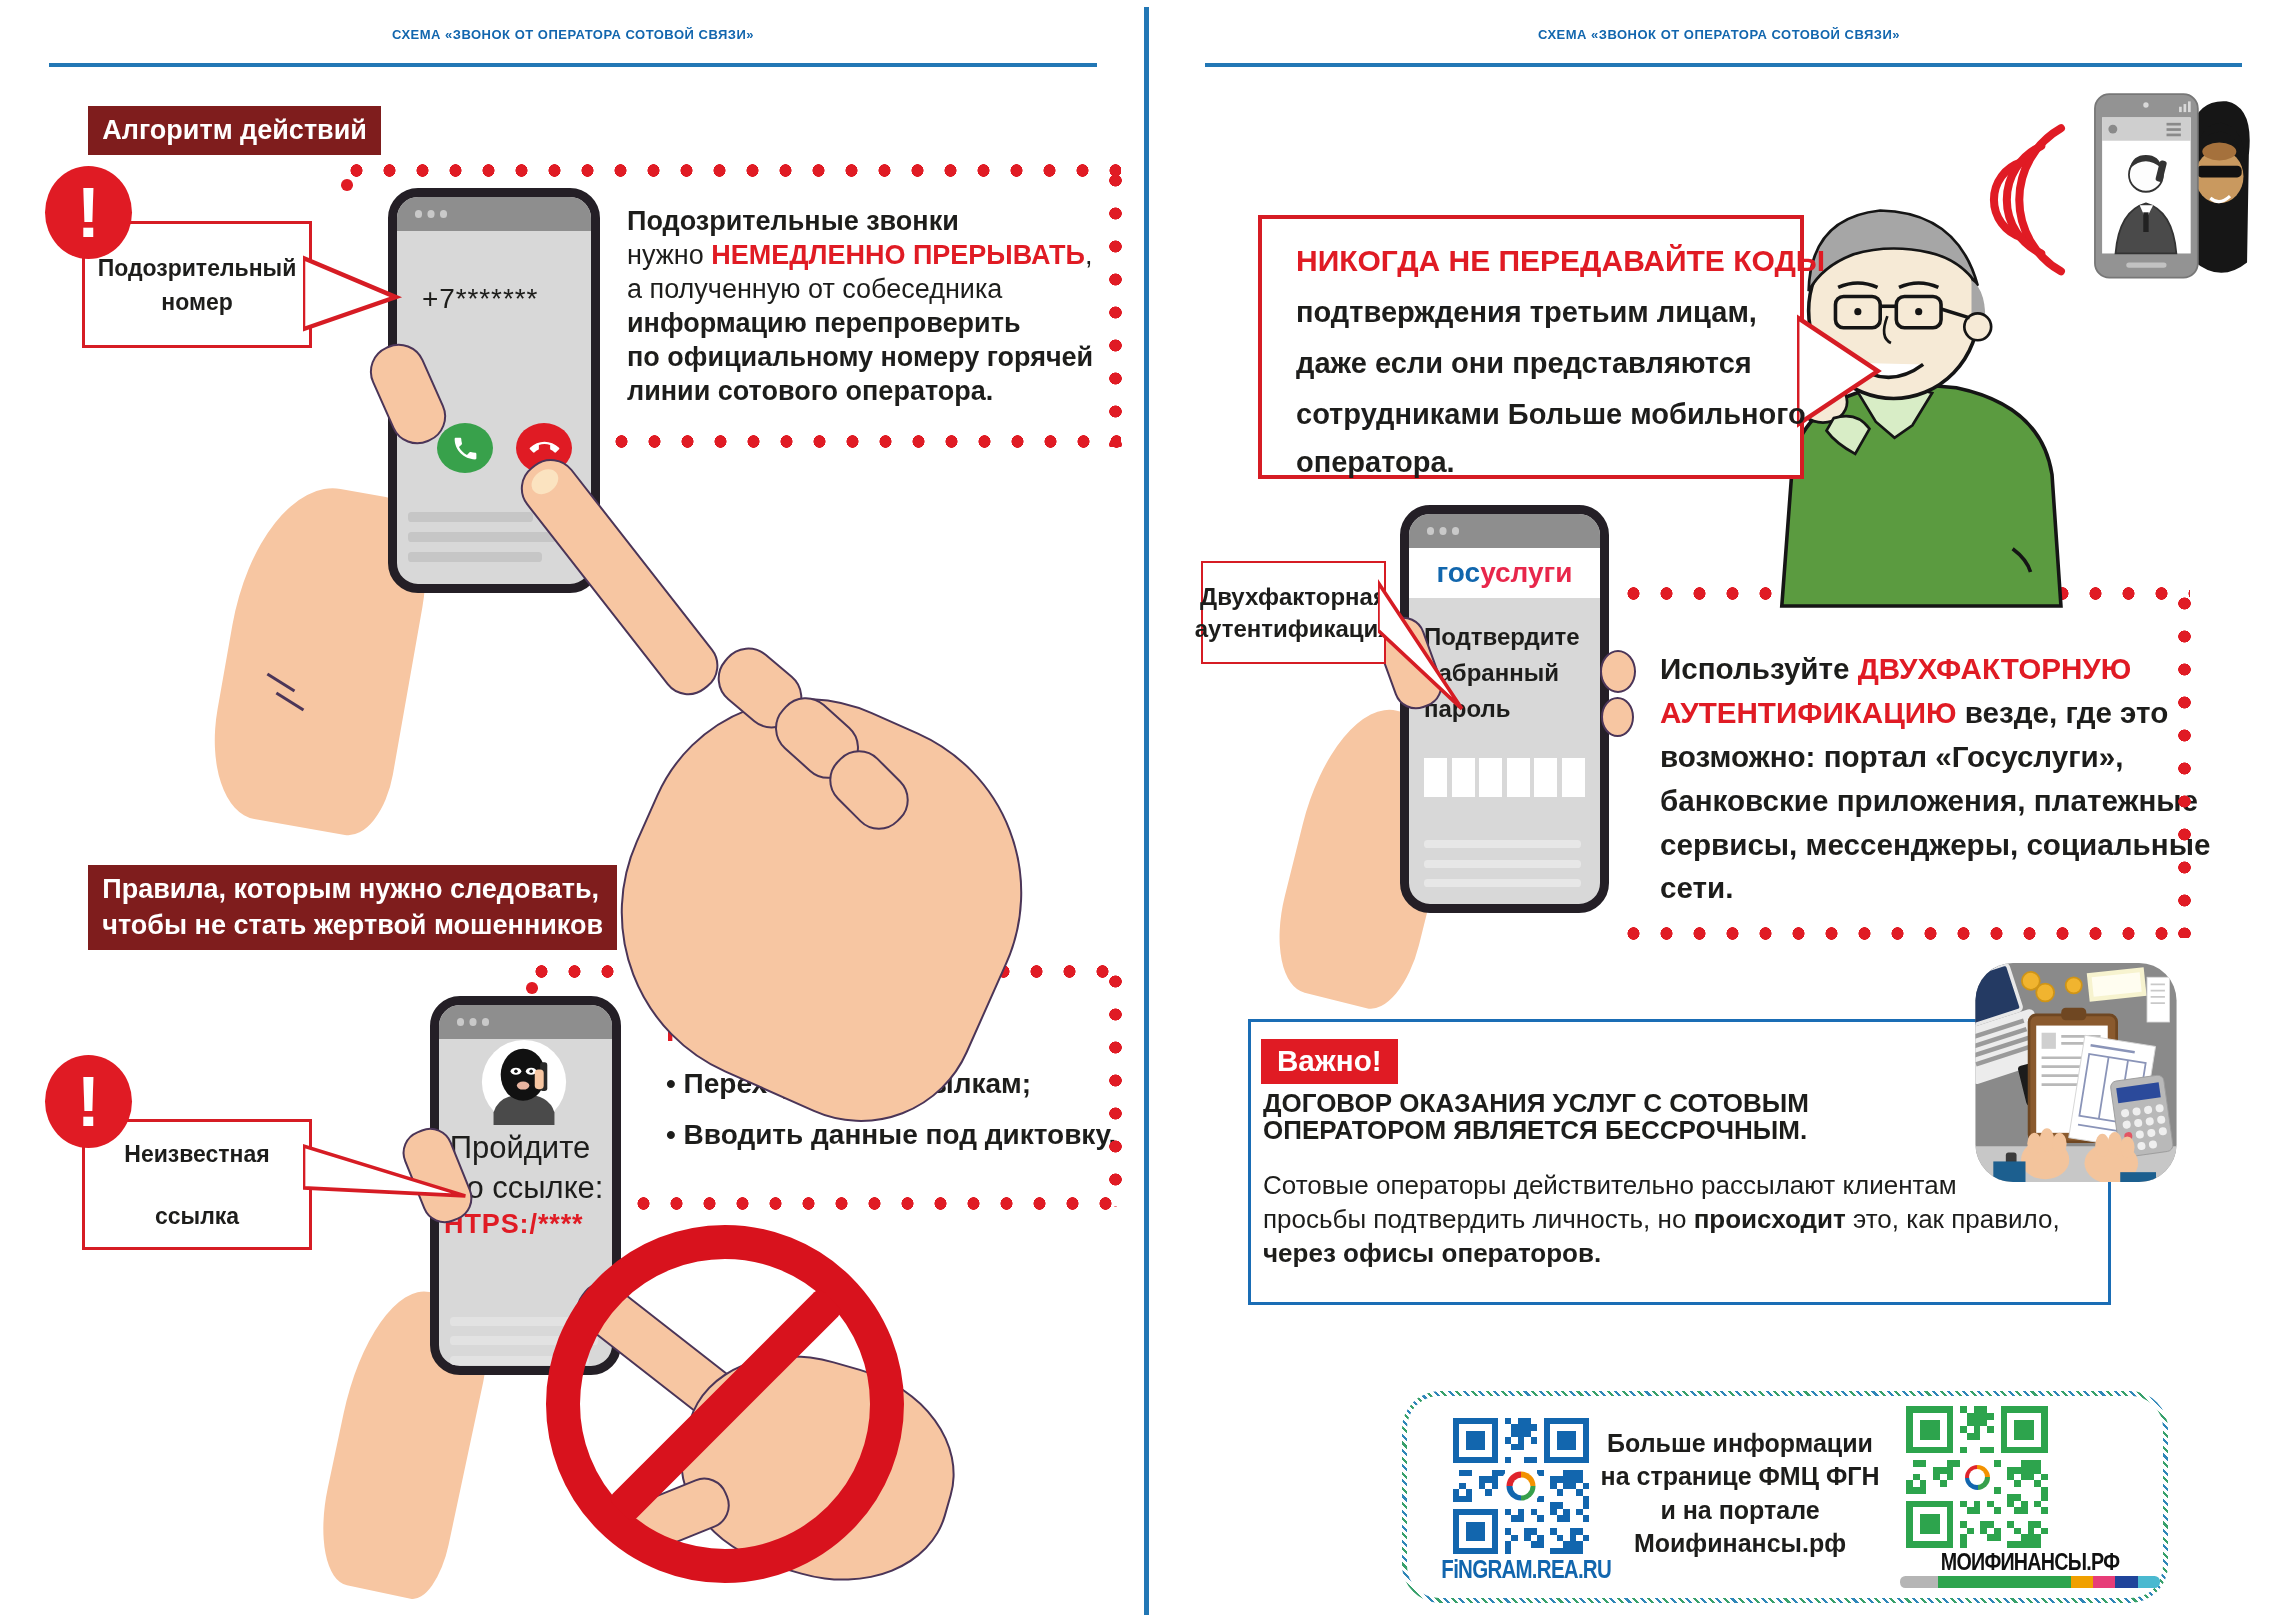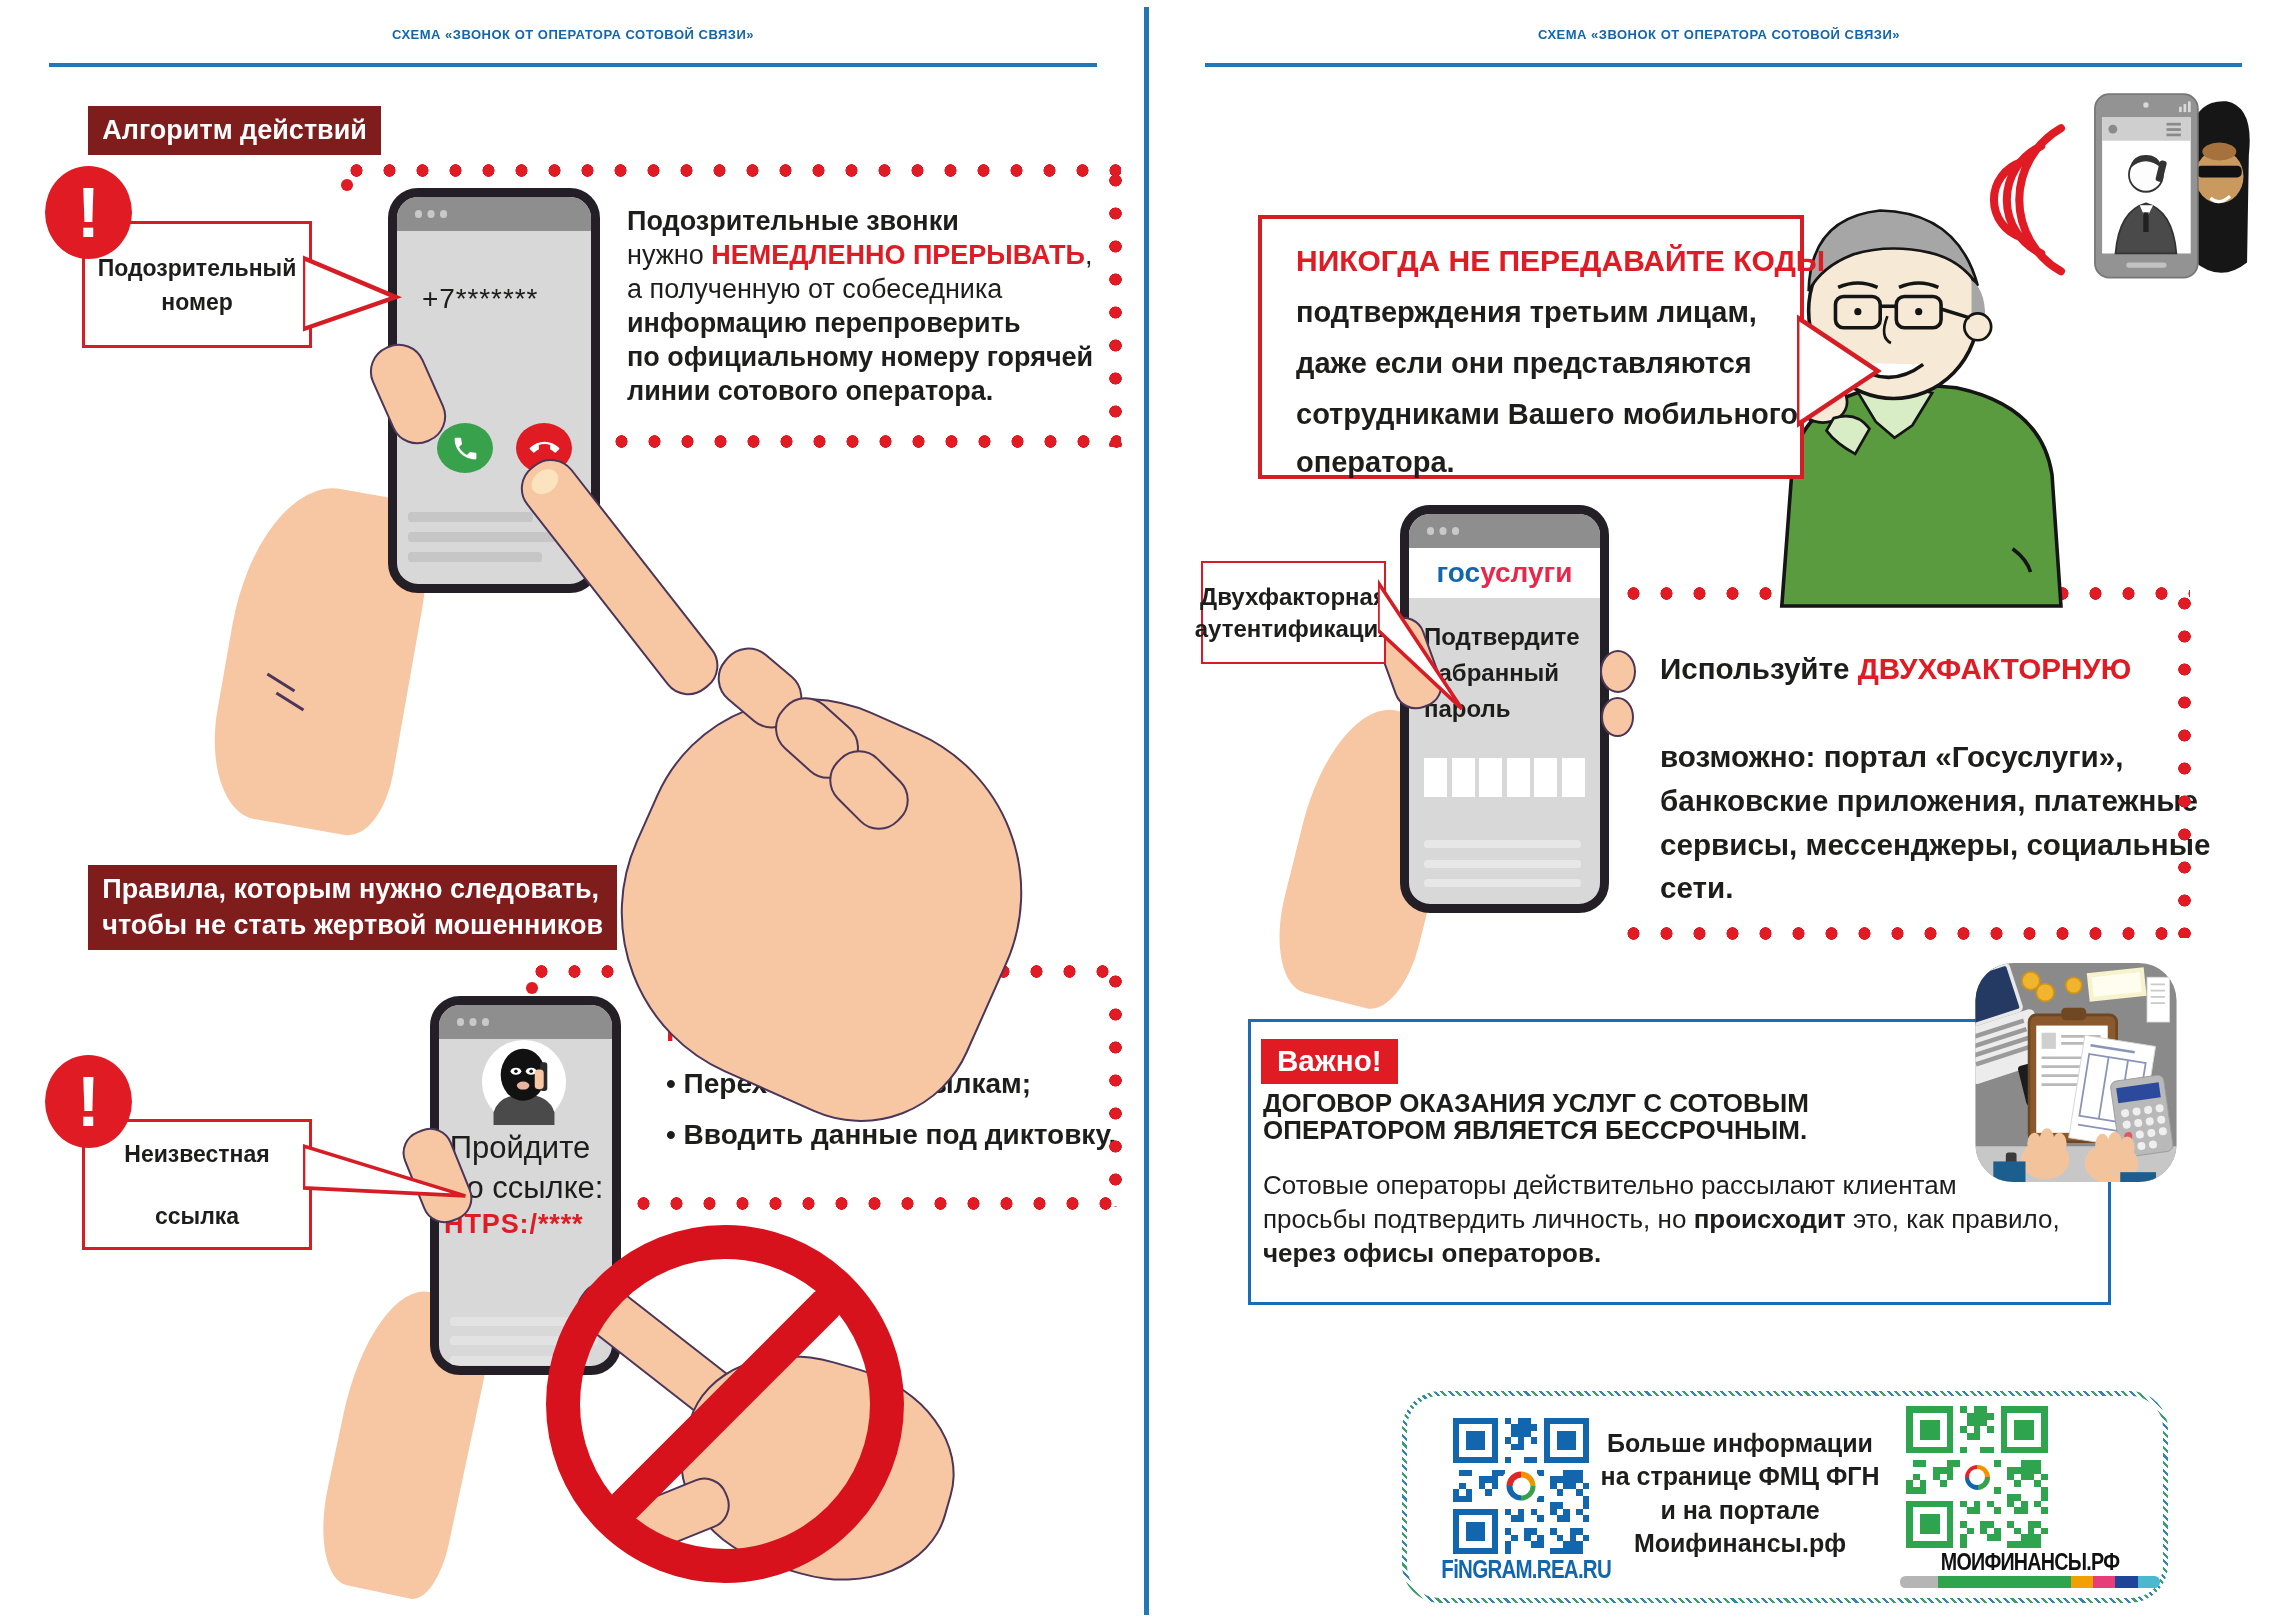--- a/index.html
+++ b/index.html
@@ -263,21 +263,21 @@
     </g>
   </svg>
 
   <div class="speech" style="left:1258px;top:215px;width:546px;height:264px;box-sizing:border-box;"></div>
   <svg class="abs" style="left:1797px;top:312px;z-index:16;" width="90" height="120" viewBox="0 0 100 134">
     <polygon points="0,6 0,126 90,66" fill="#fff" stroke="#d61c24" stroke-width="5"></polygon>
   </svg>
   <div class="t b red" style="left:1296px;top:244px;font-size:30px;z-index:17;">НИКОГДА НЕ ПЕРЕДАВАЙТЕ КОДЫ</div>
   <div class="t b" style="left:1296px;top:296px;font-size:29px;z-index:17;">подтверждения третьим лицам,</div>
   <div class="t b" style="left:1296px;top:347px;font-size:29px;z-index:17;">даже если они представляются</div>
-  <div class="t b" style="left:1296px;top:398px;font-size:29px;z-index:17;">сотрудниками Вашего мобильного</div>
+  <div class="t b" style="left:1296px;top:398px;font-size:29px;z-index:17;">сотрудниками Больше мобильного</div>
   <div class="t b" style="left:1296px;top:446px;font-size:29px;z-index:17;">оператора.</div>
 
   <div class="callout" style="left:1201px;top:561px;width:181px;height:99px;border-width:2.7px;font-size:24px;line-height:32px;">
     <span>Двухфакторная</span>
     <span>аутентификация</span>
   </div>
   <svg class="abs" style="left:1378px;top:573px;z-index:16;" width="91" height="145" viewBox="0 0 102 162">
     <polygon points="0,10 0,64 94,152" fill="#fff" stroke="#d61c24" stroke-width="4"></polygon>
   </svg>
 
@@ -308,20 +308,21 @@
   <div class="skin" style="left:1297px;top:708px;width:142px;height:296px;border-radius:45% 30% 25% 30%;transform:rotate(14deg);z-index:8;"></div>
   <div class="skin o" style="left:1385px;top:616px;width:45px;height:90px;border-radius:22.4px;transform:rotate(-20deg);z-index:12;"></div>
   <div class="skin o" style="left:1600px;top:650px;width:32px;height:39px;border-radius:50%;z-index:12;"></div>
   <div class="skin o" style="left:1601px;top:697px;width:29px;height:36px;border-radius:50%;z-index:12;"></div>
 
   <div class="dots-h" style="left:1617px;top:587px;width:573px;"></div>
   <div class="dots-v" style="left:2178px;top:587px;height:351px;"></div>
   <div class="dots-h" style="left:1617px;top:927px;width:573px;"></div>
 
   <div class="t b" style="left:1660px;top:652px;font-size:29.6px;"><span>Используйте </span><span class="red">ДВУХФАКТОРНУЮ</span></div>
+  <div class="t b" style="left:1660px;top:696px;font-size:29.6px;"><span class="red">АУТЕНТИФИКАЦИЮ</span><span>  везде, где это</span></div>
   <div class="t b" style="left:1660px;top:740px;font-size:29.6px;">возможно: портал «Госуслуги»,</div>
   <div class="t b" style="left:1660px;top:784px;font-size:29.6px;">банковские приложения, платежные</div>
   <div class="t b" style="left:1660px;top:828px;font-size:29.6px;">сервисы, мессенджеры, социальные</div>
   <div class="t b" style="left:1660px;top:871px;font-size:29.6px;">сети.</div>
 
   <div class="impbox"></div>
   <div class="impbadge" style="left:1261px;top:1039px;">Важно!</div>
   <div class="t b" style="left:1263px;top:1088px;font-size:26px;z-index:6;">ДОГОВОР ОКАЗАНИЯ УСЛУГ С СОТОВЫМ</div>
   <div class="t b" style="left:1263px;top:1115px;font-size:26px;z-index:6;">ОПЕРАТОРОМ ЯВЛЯЕТСЯ БЕССРОЧНЫМ.</div>
   <div class="t" style="left:1263px;top:1170px;font-size:26px;z-index:6;">Сотовые операторы действительно рассылают клиентам</div>

